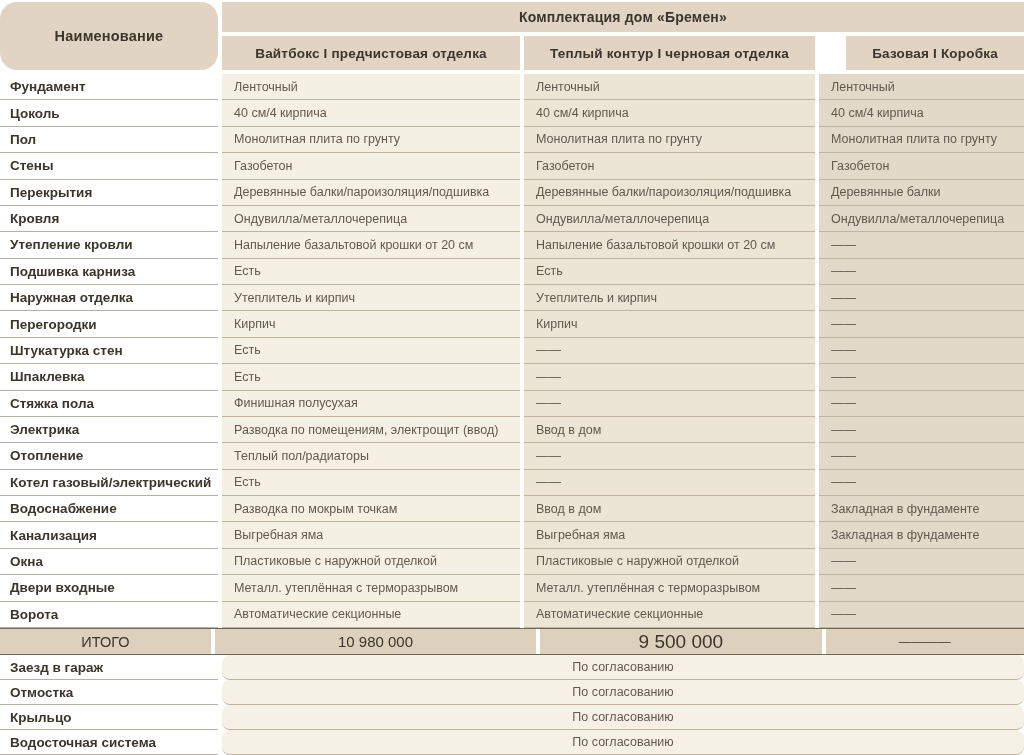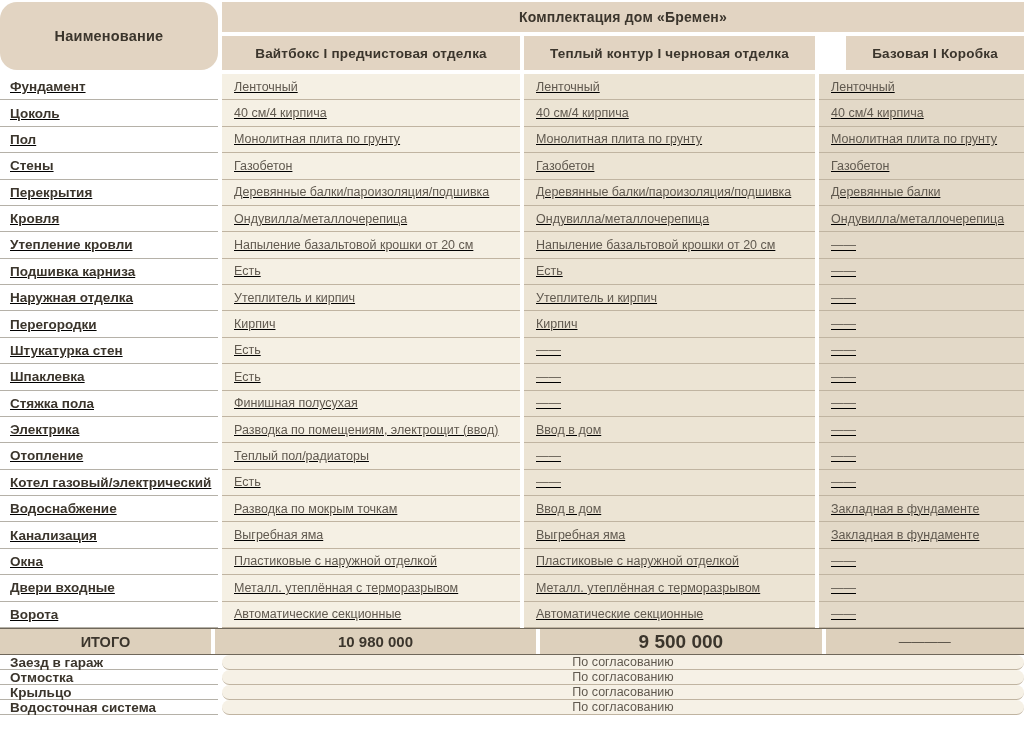--- a/index.html
+++ b/index.html
@@ -26,21 +26,21 @@
   }
   .name-h { grid-row: 1 / 3; grid-column: 1; font-size: 14.5px; border-radius: 17px; }
   .title-h { grid-row: 1; grid-column: 2 / 5; font-size: 14px; }
   .sub-h { grid-row: 2; font-size: 13.5px; }
   .sub-h.s1 { grid-column: 2; }
   .sub-h.s2 { grid-column: 3; text-align: center; }
   .sub-h.s3 { grid-column: 4; margin-left: 27px; }
 
   
   .rows { height: 554px; display: flex; flex-direction: column; }
-  .row { flex: 1; display: flex; column-gap: 4px; text-decoration: underline; }
+  .row { flex: 1; display: flex; column-gap: 4px; }
   .cell {
     display: flex; align-items: center;
     padding-left: 12px; font-size: 12.5px;
     color: var(--cell_text); white-space: nowrap; overflow: hidden;
   }
   .c1 {
     width: 218px; background: #ffffff;
     font-weight: bold; color: var(--label_text);
     font-size: 13.5px; padding-left: 10px;
     border-bottom: 1px solid var(--sep_gray);
@@ -50,29 +50,29 @@
   .c4 { width: 205px; background: var(--col_base_bg); border-bottom: 1px solid var(--sep_brown); }
 
   
   .totals {
     height: 27px; display: flex; column-gap: 4px;
     border-top: 1px solid var(--dark_line); border-bottom: 1px solid var(--dark_line);
   }
   .tcell {
     background: var(--totals_bg);
     display: flex; align-items: center; justify-content: center;
-    font-weight: bold; color: var(--label_text);
+    font-weight: normal; color: var(--label_text);
   }
   .t1 { width: 218px; font-size: 14.5px; }
   .t2 { width: 332px; font-size: 15px; }
   .t3 { width: 291px; font-size: 19px; }
   .t4 { width: 205px; font-size: 13px; font-weight: normal; color: #4d463d; }
 
   
-  .xrow { height: 15px; display: flex; column-gap: 4px; }
+  .xrow { height: 25px; display: flex; column-gap: 4px; }
   .x1 {
     width: 218px; background: #ffffff;
     display: flex; align-items: center; padding-left: 10px;
     font-weight: bold; font-size: 13.5px; color: var(--label_text);
     border-bottom: 1px solid var(--sep_gray); white-space: nowrap;
   }
   .x2 {
     width: 802px; background: var(--merged_bg);
     display: flex; align-items: center; justify-content: center;
     font-size: 12.5px; color: var(--cell_text);

